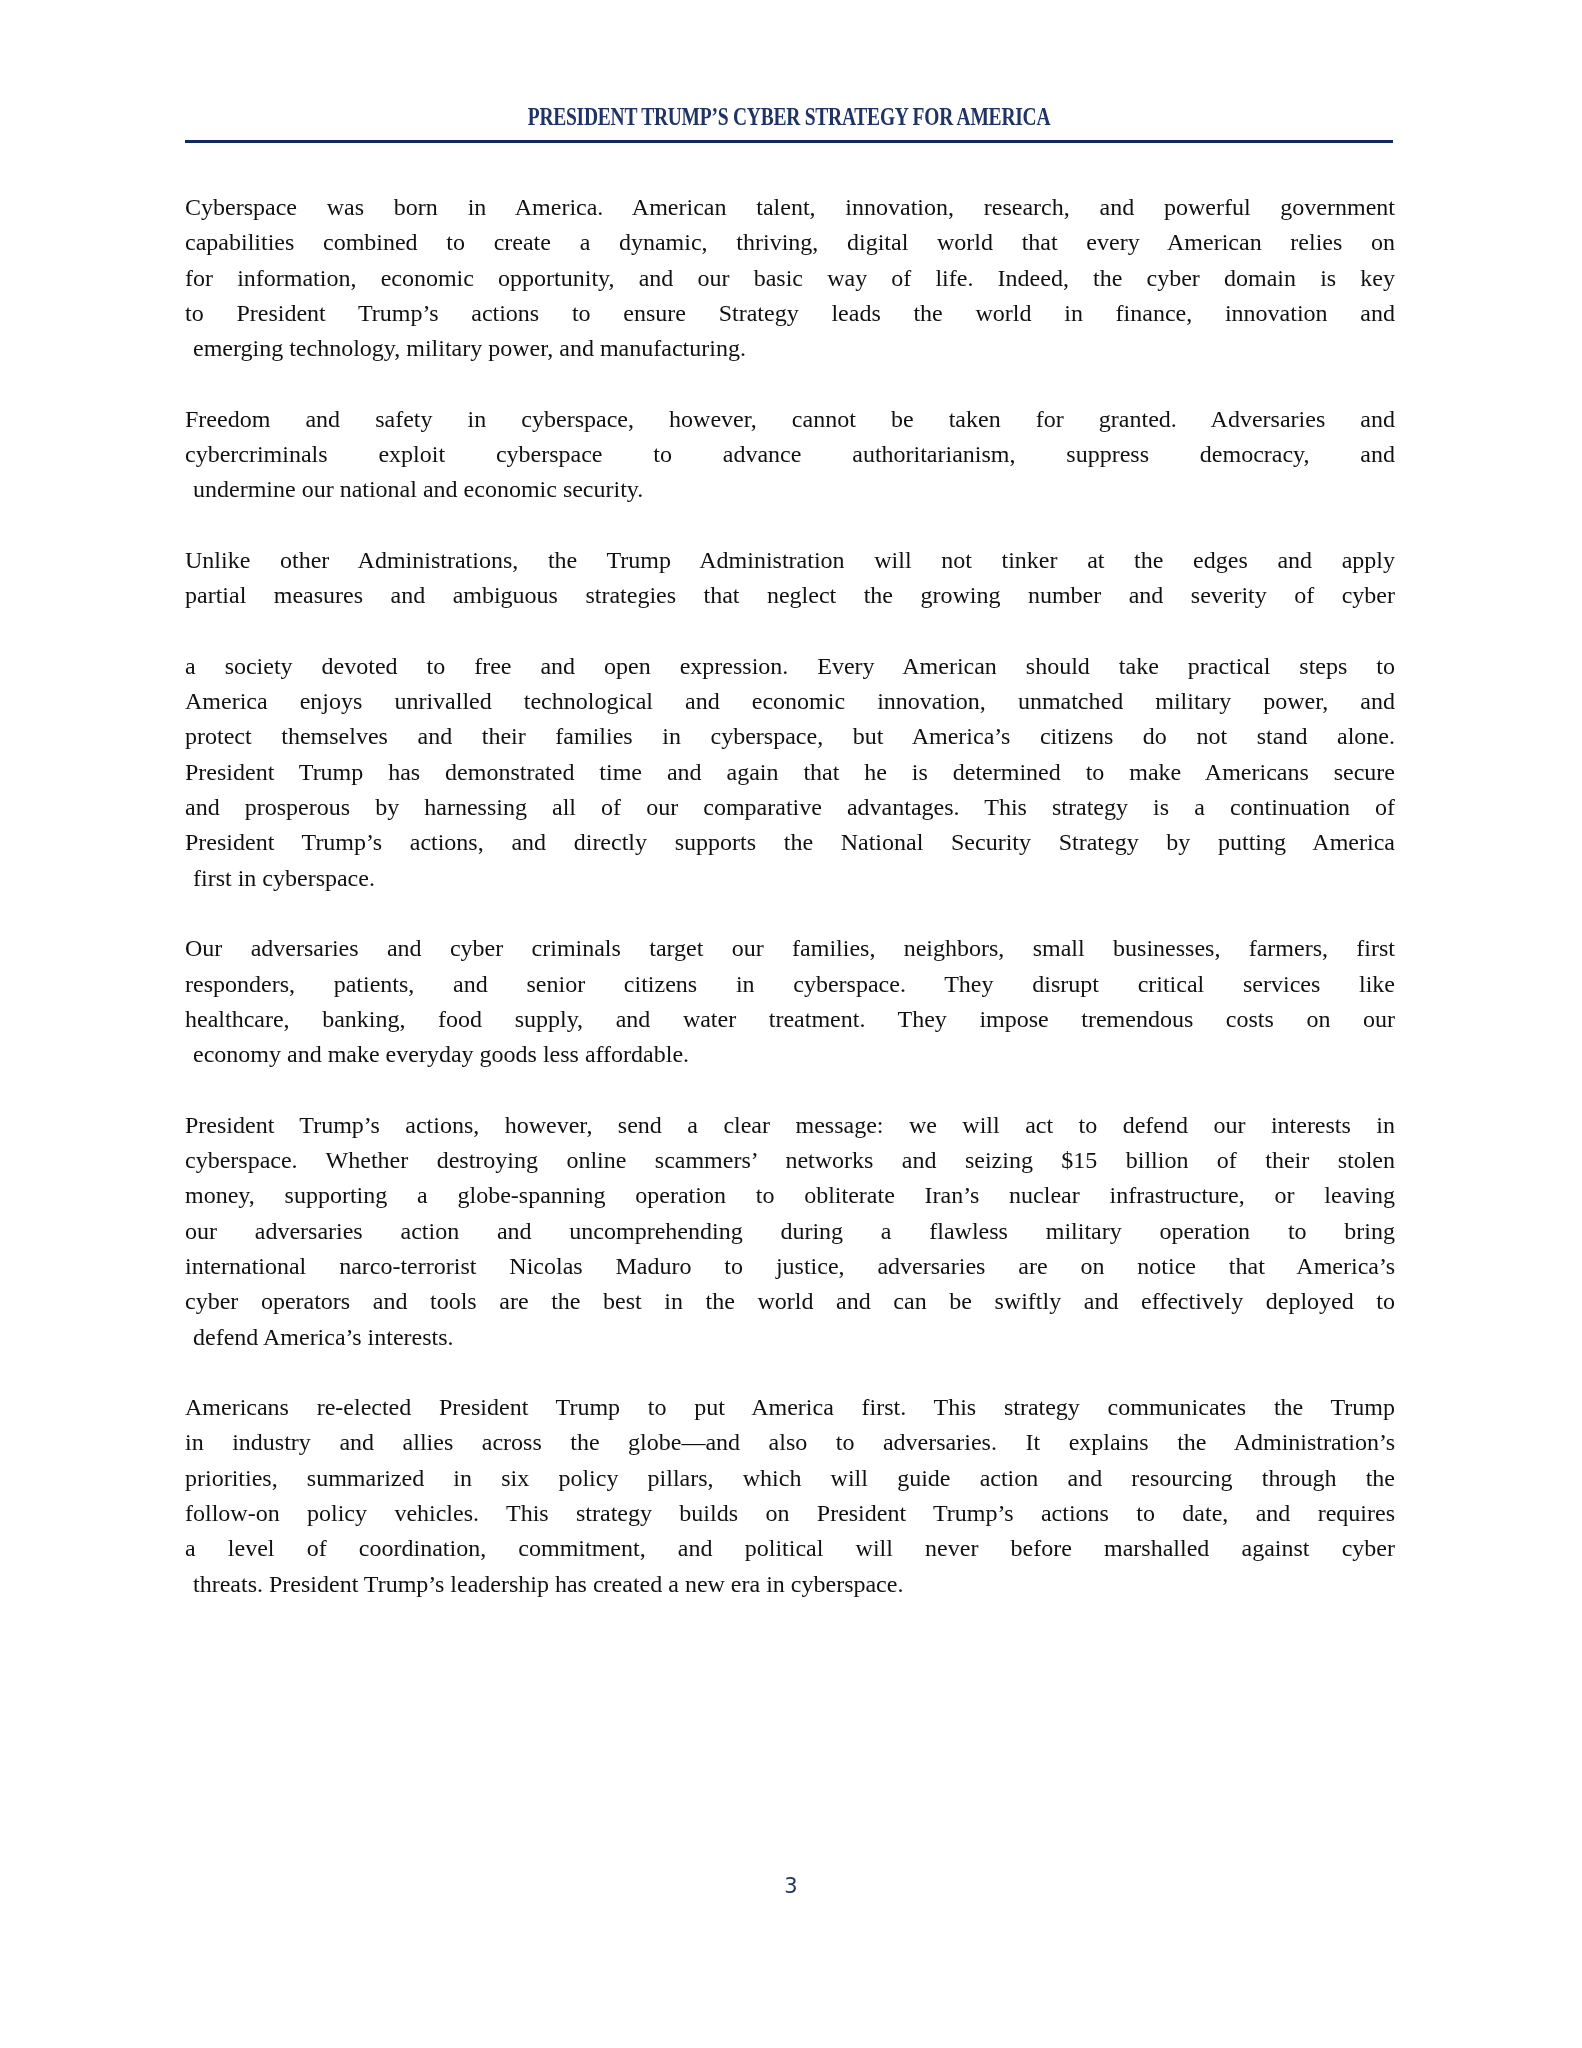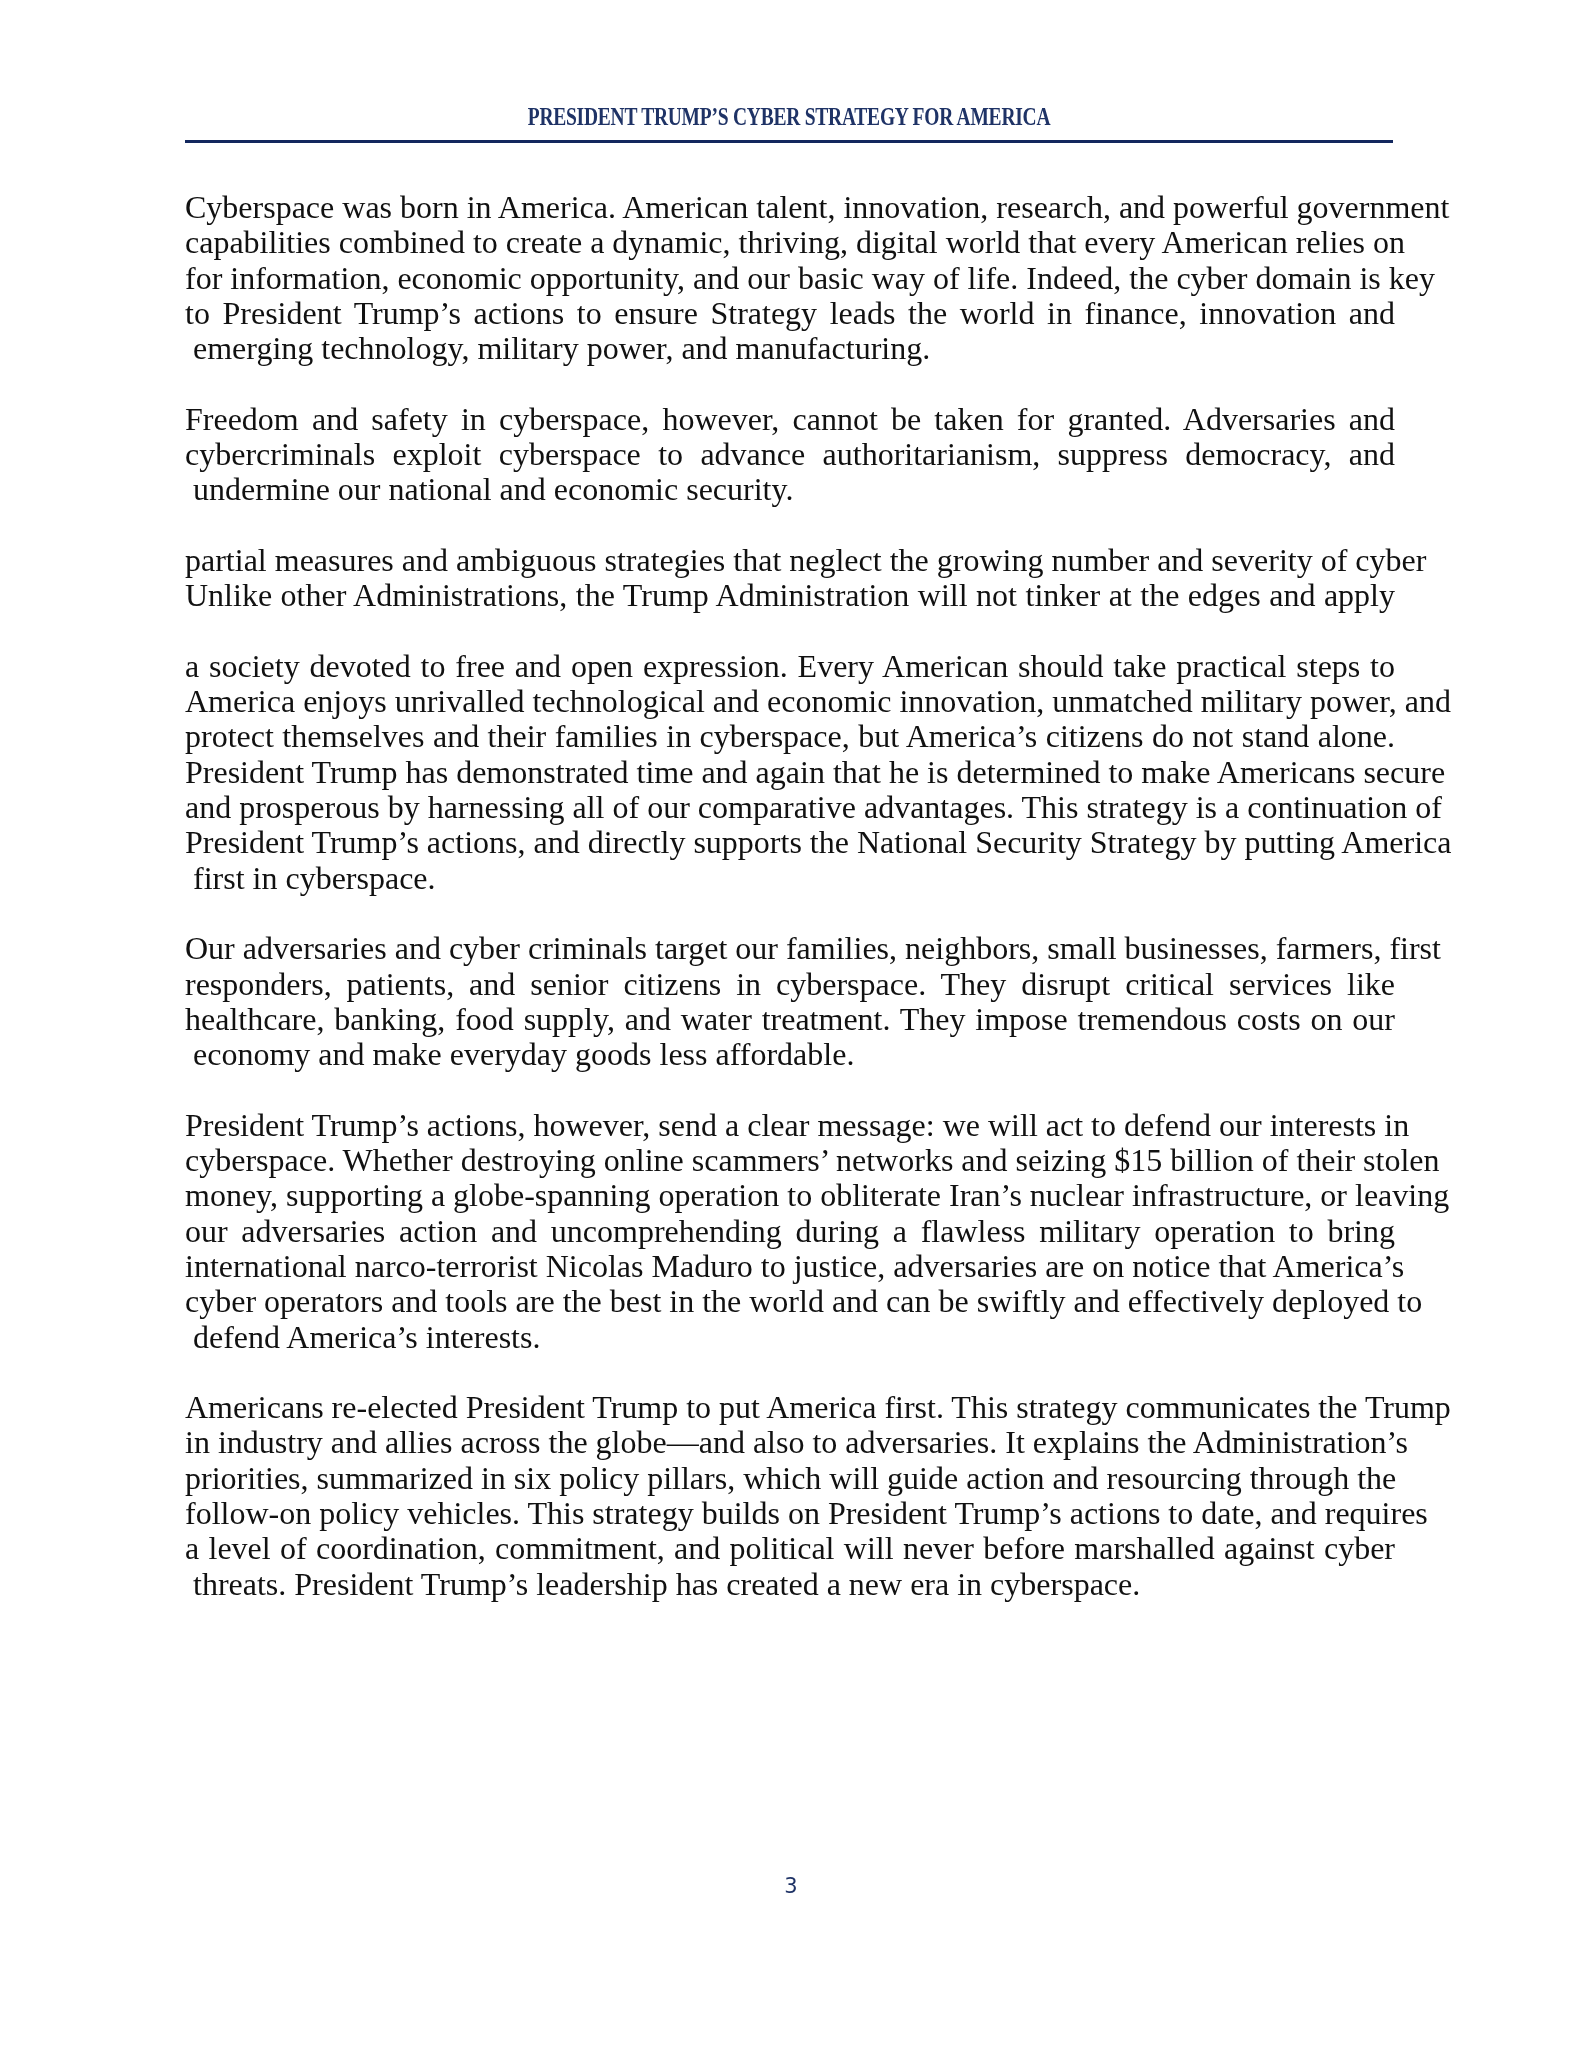--- a/index.html
+++ b/index.html
@@ -17,21 +17,21 @@
     transform-origin: center;
     line-height: 30px;
   }
   .header-rule {
     position: absolute; left: 185px; width: 1208px; top: 136px; height: 3px;
     background: #13285e;
   }
   .body {
     position: absolute; left: 185px; width: 1210px; top: 186px;
     font-family: "Liberation Serif", serif;
-    font-size: 32px;
+    font-size: 24px;
     color: #111111;
   }
   .para { margin: 0 0 35.3px 0; }
   .line {
     display: block;
     height: 35.3px;
     line-height: 35.3px;
     white-space: nowrap;
     text-align: justify;
     text-align-last: justify;
@@ -60,22 +60,22 @@
       <span class="line">for information, economic opportunity, and our basic way of life. Indeed, the cyber domain is key</span>
       <span class="line">to President Trump’s actions to ensure Strategy leads the world in finance, innovation and</span>
       <span class="line last">emerging technology, military power, and manufacturing.</span>
     </p>
     <p class="para">
       <span class="line">Freedom and safety in cyberspace, however, cannot be taken for granted. Adversaries and</span>
       <span class="line">cybercriminals exploit cyberspace to advance authoritarianism, suppress democracy, and</span>
       <span class="line last">undermine our national and economic security.</span>
     </p>
     <p class="para">
+      <span class="line">Unlike other Administrations, the Trump Administration will not tinker at the edges and apply</span>
       <span class="line">partial measures and ambiguous strategies that neglect the growing number and severity of cyber</span>
-      <span class="line">Unlike other Administrations, the Trump Administration will not tinker at the edges and apply</span>
     </p>
     <p class="para">
       <span class="line">a society devoted to free and open expression. Every American should take practical steps to</span>
       <span class="line">America enjoys unrivalled technological and economic innovation, unmatched military power, and</span>
       <span class="line">protect themselves and their families in cyberspace, but America’s citizens do not stand alone.</span>
       <span class="line">President Trump has demonstrated time and again that he is determined to make Americans secure</span>
       <span class="line">and prosperous by harnessing all of our comparative advantages. This strategy is a continuation of</span>
       <span class="line">President Trump’s actions, and directly supports the National Security Strategy by putting America</span>
       <span class="line last">first in cyberspace.</span>
     </p>

